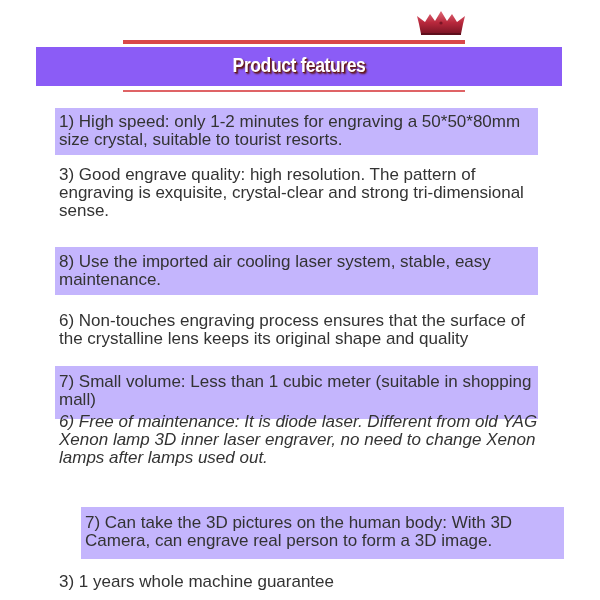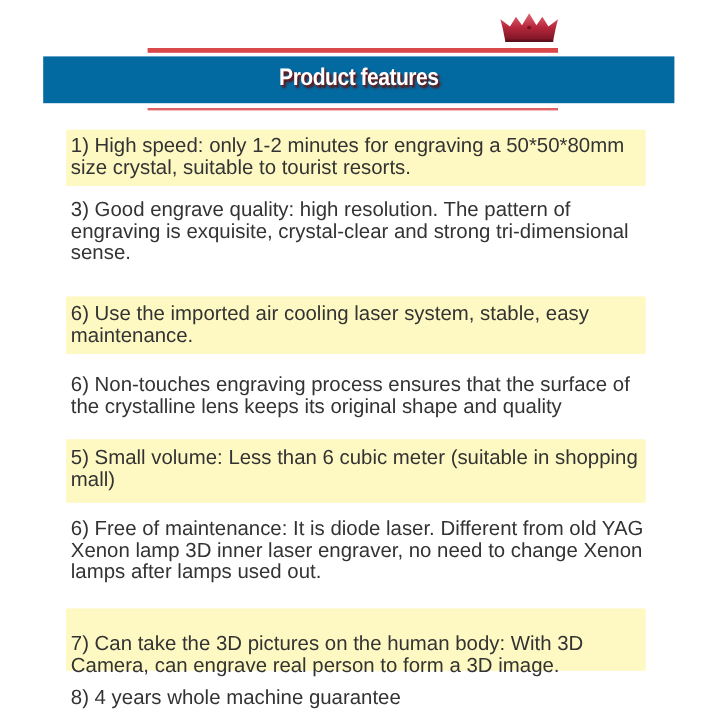--- a/index.html
+++ b/index.html
@@ -2,30 +2,30 @@
 <html><head>
 <meta charset="utf-8">
 <style>
   html, body { margin:0; padding:0; }
   body {
     width:600px; height:600px; background:#ffffff; position:relative; overflow:hidden;
     font-family:"Liberation Sans", sans-serif; color:#333333;
   }
   .crown { position:absolute; left:415px; top:10px; width:52px; height:26px; }
   .top-line { position:absolute; left:123px; top:40px; width:342px; height:4px; background:#d9484a; }
-  .band { position:absolute; left:36px; top:47px; width:526px; height:39px; background:#0369a1; }
+  .band { position:absolute; left:36px; top:47px; width:526px; height:39px; background:#8b5cf6; }
   .band-title {
     position:absolute; left:0; right:0; top:7px; text-align:center;
     font-family:"Liberation Sans", sans-serif; font-weight:bold; font-size:20px;
     color:#ffffff; letter-spacing:-0.5px; transform:scaleX(0.88);
     text-shadow:1px 1px 0 #6a1a1a, 2px 2px 2px #5a1515;
   }
   .bottom-line { position:absolute; left:123px; top:90px; width:342px; height:2px; background:#d9484a; opacity:0.85; }
   .item { position:absolute; left:55px; width:483px; font-size:17px; line-height:18px; padding:0 0 0 4px; box-sizing:border-box; }
-  .item.shaded { background:#fef9c3; }
+  .item.shaded { background:#c4b5fd; }
   .item .txt { display:block; }
 </style>
 </head>
 <body>
 
 <div>
   <svg class="crown" viewBox="0 0 52 26">
     <defs>
       <linearGradient id="cg" x1="0" y1="0" x2="0" y2="1">
         <stop offset="0" stop-color="#e06a78"></stop>
@@ -45,30 +45,30 @@
 </div>
 
 <div>
   <div class="item shaded" style="top:108px;height:47px;padding-top:5px;">
     <span class="txt">1) High speed: only 1-2 minutes for engraving a 50*50*80mm size crystal, suitable to tourist resorts.</span>
   </div>
   <div class="item" style="top:160px;height:80px;padding-top:6px;">
     <span class="txt">3) Good engrave quality: high resolution. The pattern of engraving is exquisite, crystal-clear and strong tri-dimensional sense.</span>
   </div>
   <div class="item shaded" style="top:247px;height:48px;padding-top:6px;">
-    <span class="txt">6) Use the imported air cooling laser system, stable, easy maintenance.</span>
+    <span class="txt">8) Use the imported air cooling laser system, stable, easy maintenance.</span>
   </div>
   <div class="item" style="top:300px;height:60px;padding-top:12px;width:490px;">
     <span class="txt">6) Non-touches engraving process ensures that the surface of the crystalline lens keeps its original shape and quality</span>
   </div>
   <div class="item shaded" style="top:366px;height:53px;padding-top:7px;">
-    <span class="txt">5) Small volume: Less than 6 cubic meter (suitable in shopping mall)</span>
+    <span class="txt">7) Small volume: Less than 1 cubic meter (suitable in shopping mall)</span>
   </div>
-  <div class="item" style="top:425px;height:78px;padding-top:7px;">
+  <div class="item" style="top:406px;height:78px;padding-top:7px;font-style:italic;">
     <span class="txt">6) Free of maintenance: It is diode laser. Different from old YAG Xenon lamp 3D inner laser engraver, no need to change Xenon lamps after lamps used out.</span>
   </div>
-  <div class="item shaded" style="top:507px;height:52px;padding-top:21px;">
+  <div class="item shaded" style="top:507px;height:52px;padding-top:7px;margin-left:26px;">
     <span class="txt">7) Can take the 3D pictures on the human body: With 3D Camera, can engrave real person to form a 3D image.</span>
   </div>
   <div class="item" style="top:566px;height:28px;padding-top:7px;">
-    <span class="txt">8) 4 years whole machine guarantee</span>
+    <span class="txt">3) 1 years whole machine guarantee</span>
   </div>
 </div>
 
 </body></html>

